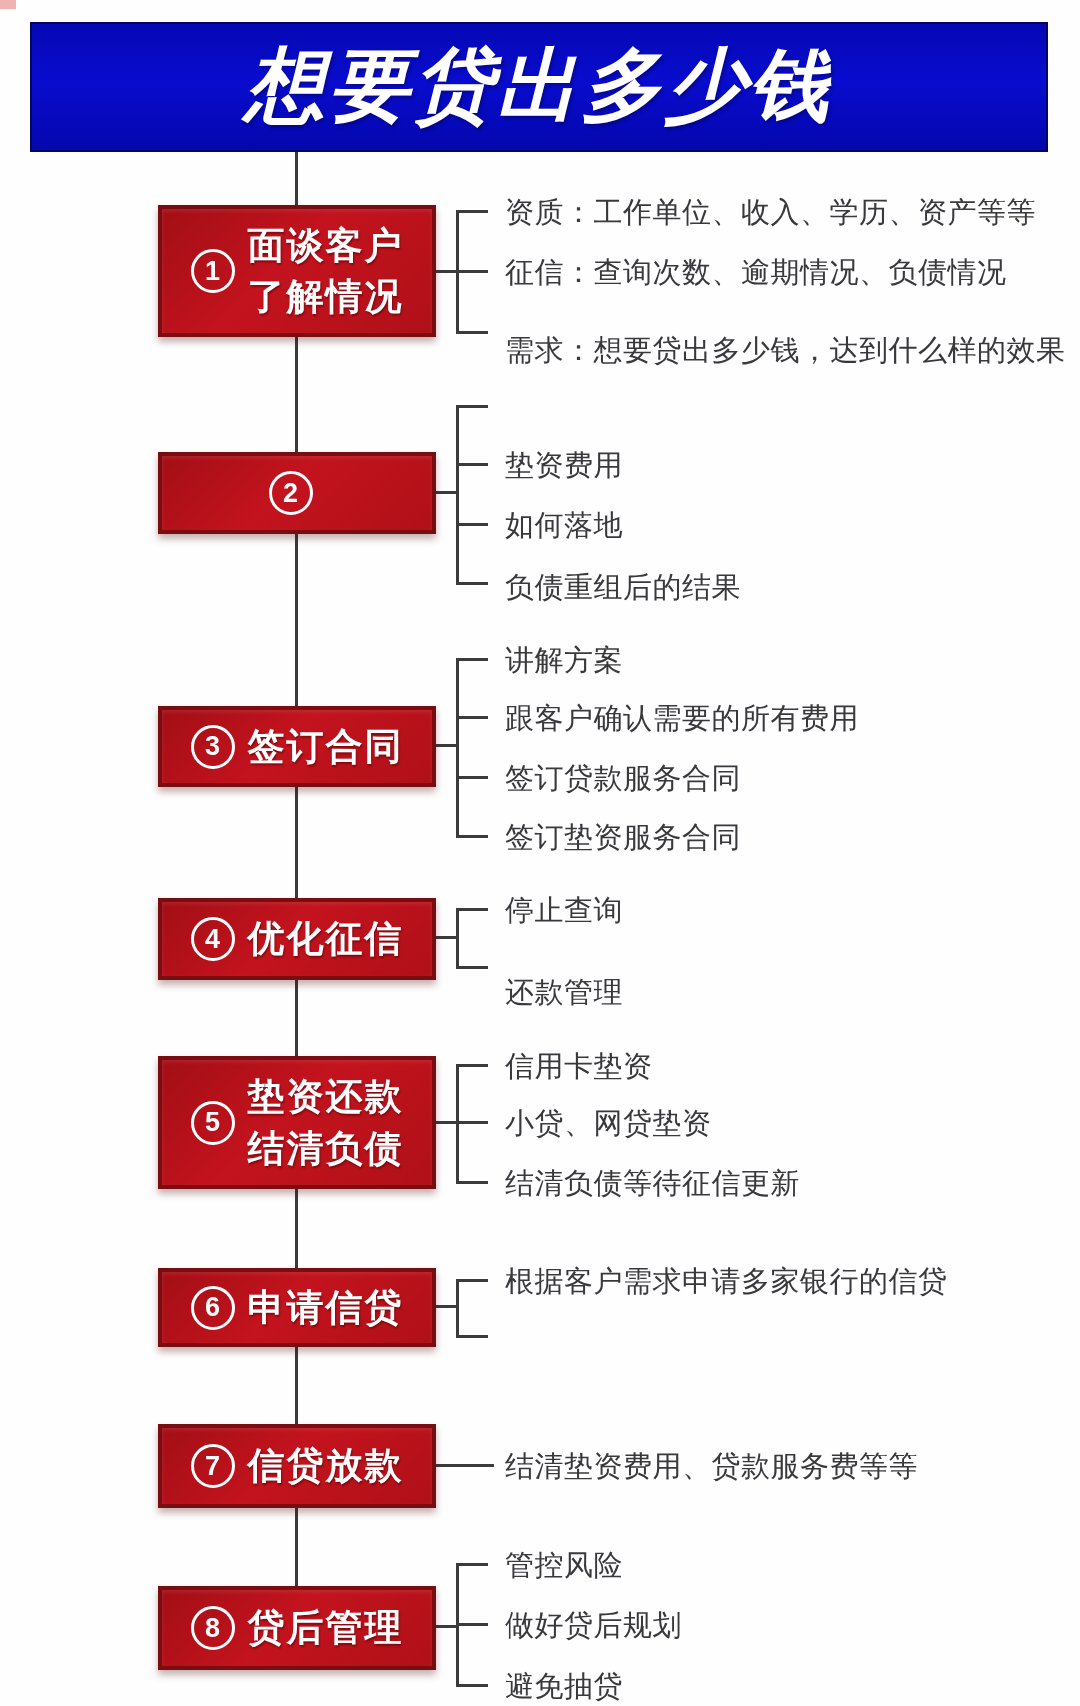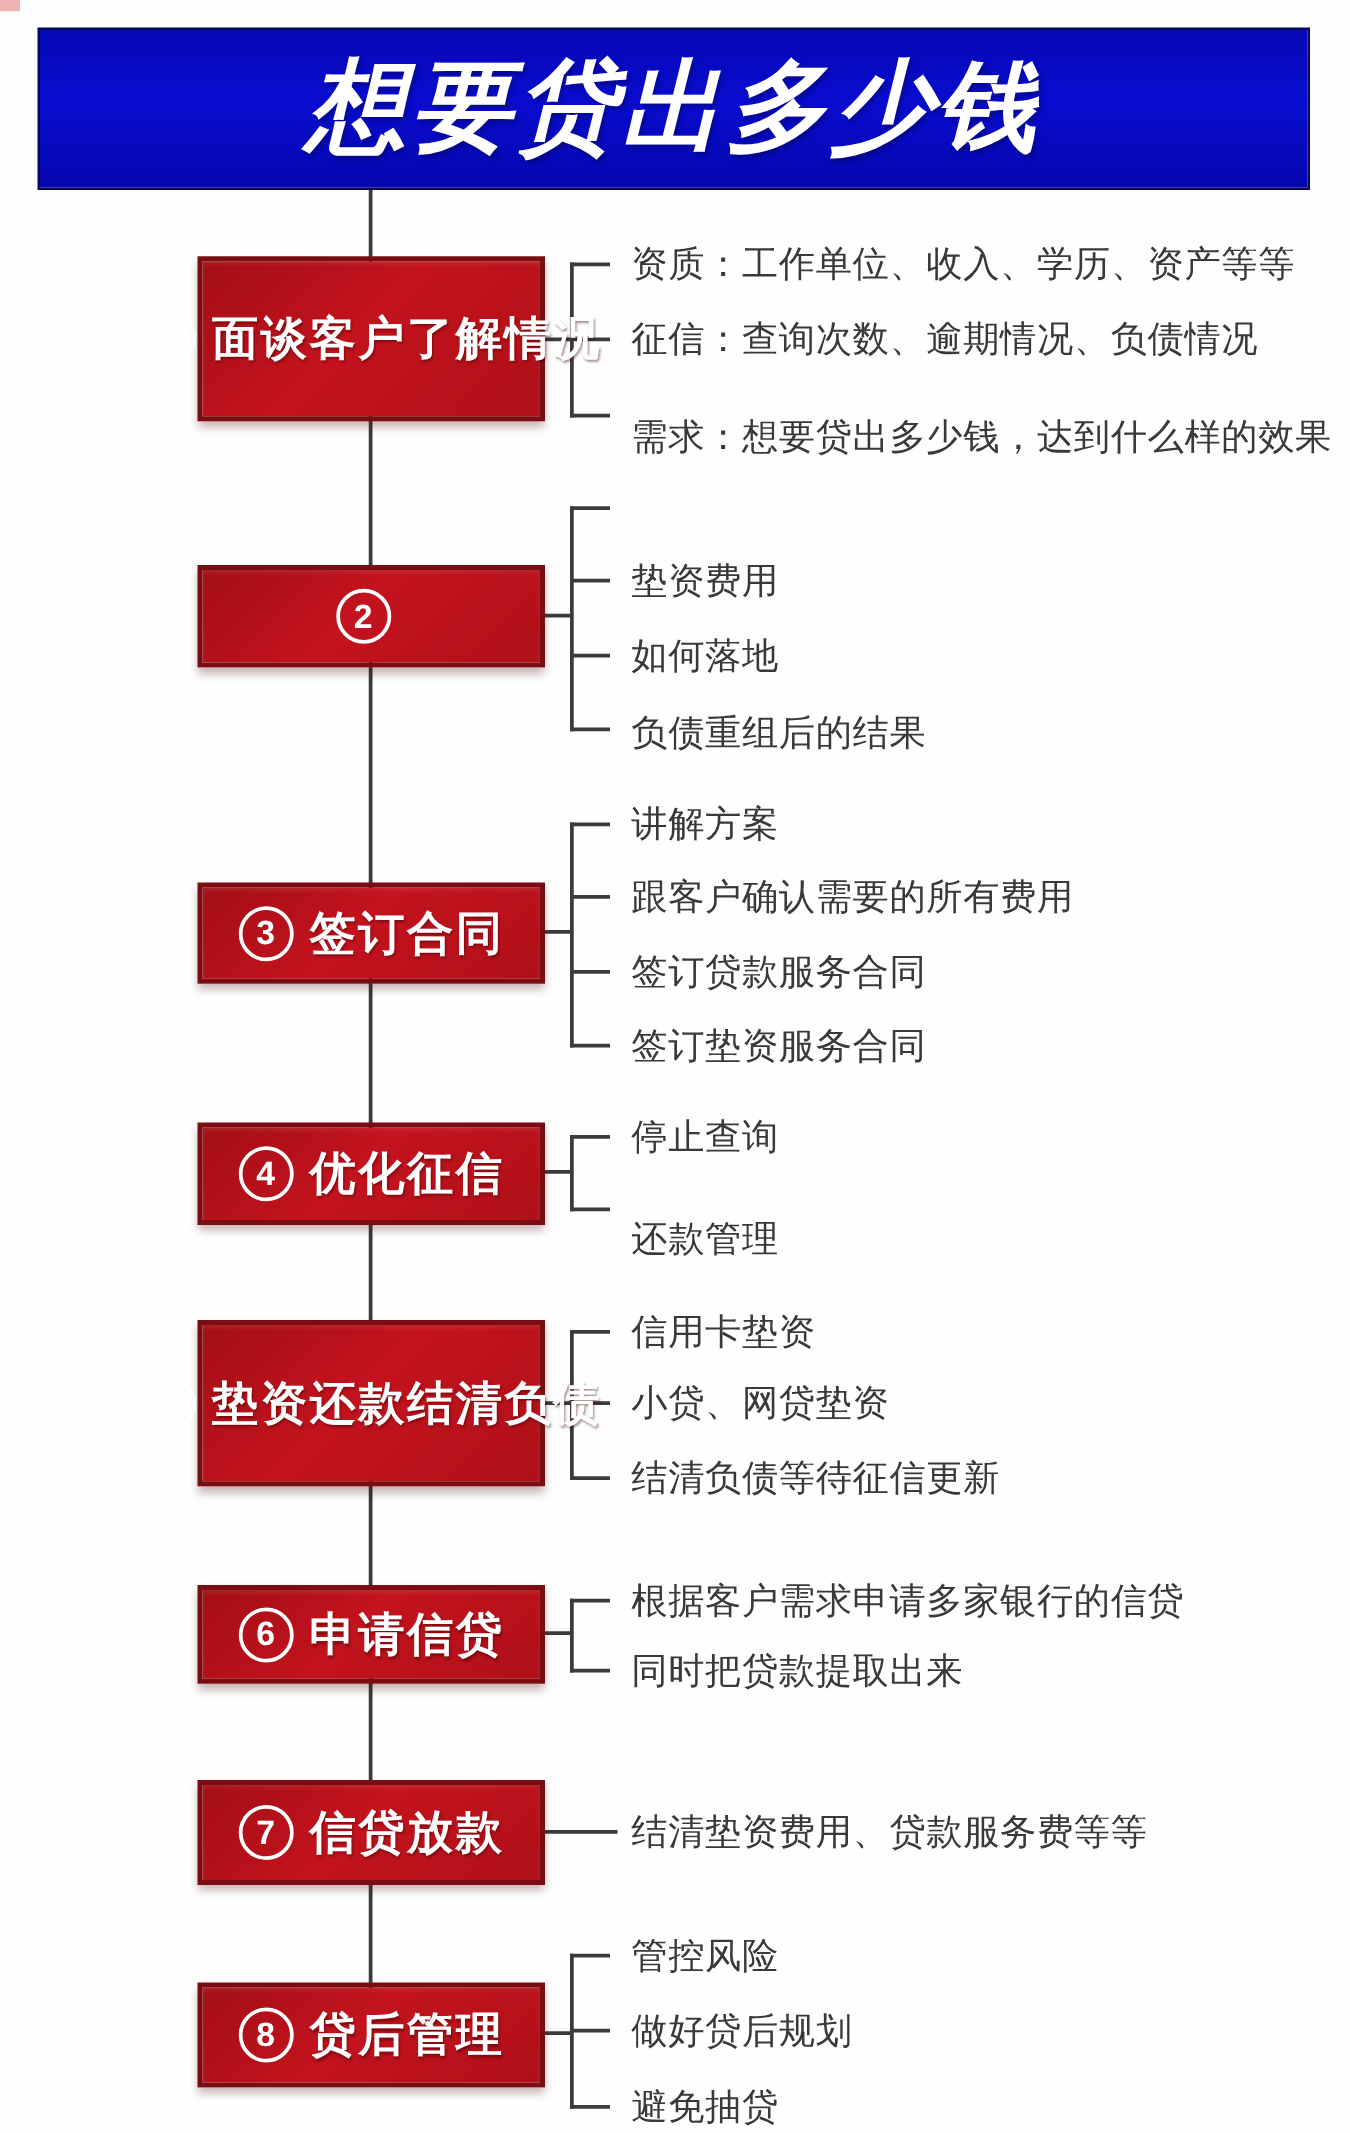--- a/index.html
+++ b/index.html
@@ -45,21 +45,21 @@
   }
   .num{
     flex:0 0 auto;
     width:44px;height:44px;
     border:3px solid #ffffff;border-radius:50%;
     box-sizing:border-box;
     display:flex;align-items:center;justify-content:center;
     color:#ffffff;font-size:27px;font-weight:700;
     margin-right:13px;
   }
-  .lines{display:flex;flex-direction:row;align-items:flex-start;}
+  .lines{display:flex;flex-direction:column;align-items:flex-start;}
   .bl{
     color:#ffffff;font-size:37px;font-weight:900;
     line-height:1.38;letter-spacing:2px;white-space:nowrap;
     text-shadow:1px 2px 2px rgba(60,0,0,0.45);
   }
   
   .item{
     position:absolute;left:505px;height:40px;line-height:40px;
     color:#38383d;font-size:29px;letter-spacing:0.5px;
     white-space:nowrap;z-index:2;
@@ -162,21 +162,20 @@
     <span class="num">6</span>
     <span class="lines">
       <span class="bl">申请信贷</span>
     </span>
   </div>
   <div class="h-line" style="left:436px;top:1305px;width:22px"></div>
   <div class="v-line" style="left:456px;top:1279px;height:59px"></div>
   <div class="h-line" style="left:456px;top:1279px;width:32px"></div>
   <div class="h-line" style="left:456px;top:1335px;width:32px"></div>
   <div class="item" style="top:1261px">根据客户需求申请多家银行的信贷</div>
-  <div class="item" style="top:1317px">同时把贷款提取出来</div>
 
   <div class="box" style="top:1424px;height:84px">
     <span class="num">7</span>
     <span class="lines">
       <span class="bl">信贷放款</span>
     </span>
   </div>
   <div class="h-line" style="left:436px;top:1464px;width:58px"></div>
   <div class="item" style="top:1446px">结清垫资费用、贷款服务费等等</div>
 

